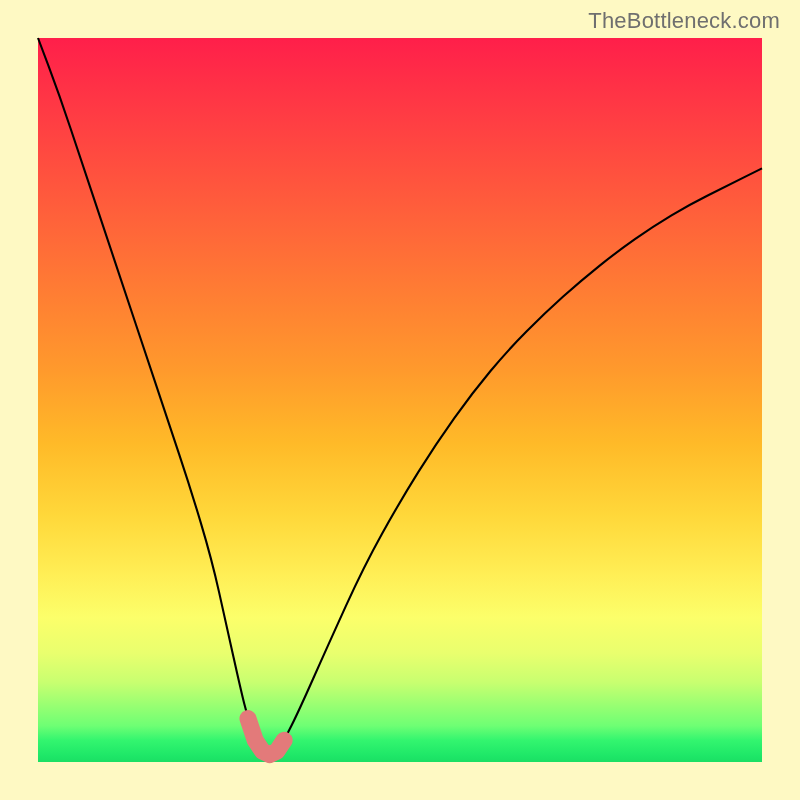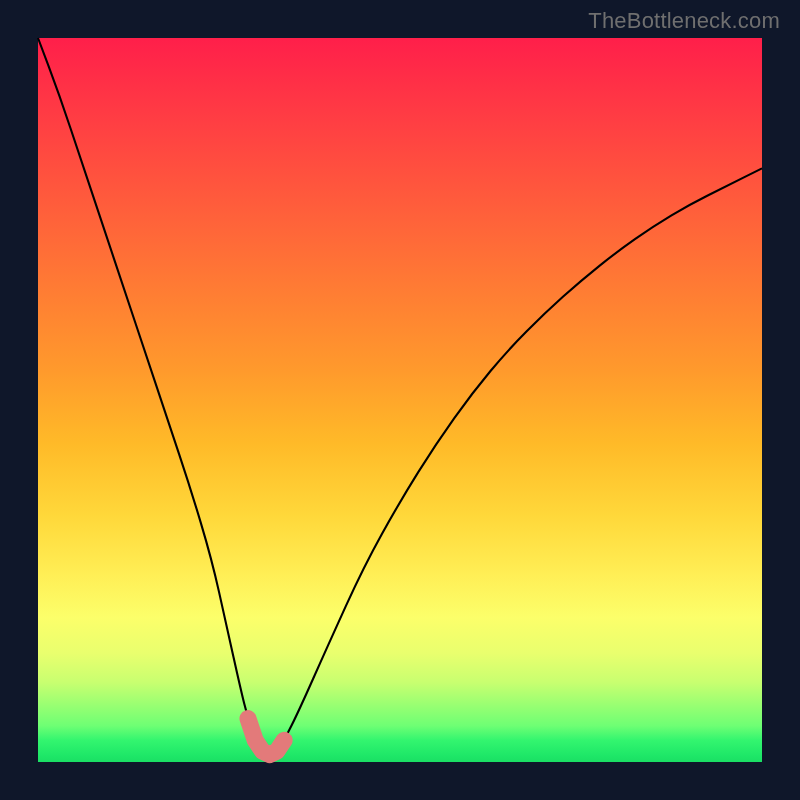--- a/index.html
+++ b/index.html
@@ -10,21 +10,21 @@
     background: #000;
     overflow: hidden;
     font-family: Arial, Helvetica, sans-serif;
   }
   .frame {
     position: absolute;
     left: 0;
     top: 0;
     width: 800px;
     height: 800px;
-    background: #0f172a;
+    background: #fef9c3;
   }
   .plot-area {
     position: absolute;
     left: 38px;
     top: 38px;
     width: 724px;
     height: 724px;
     
     background: linear-gradient(to bottom,
       #ff1f4a 0%,

